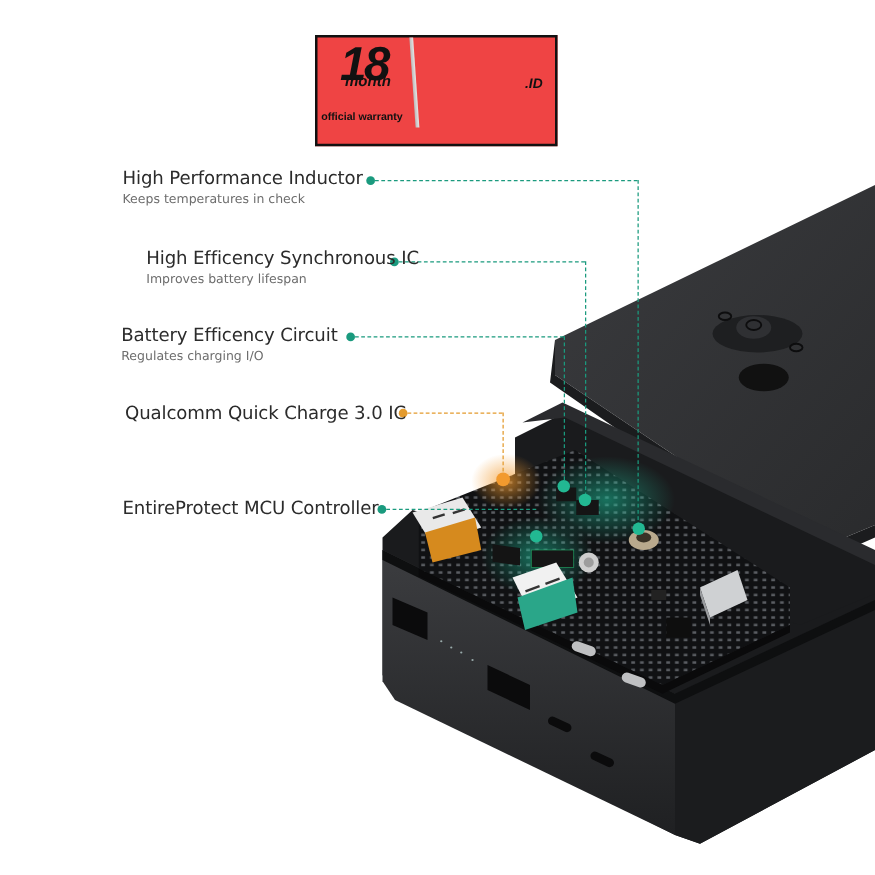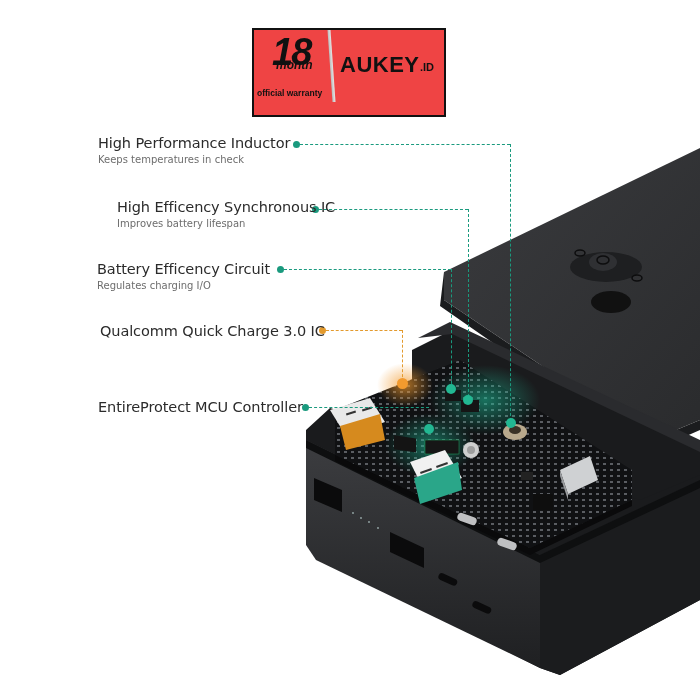--- a/index.html
+++ b/index.html
@@ -28,21 +28,21 @@
     .badge .warranty {
       position: absolute; left: 3px; top: 58px; font-family: "Liberation Sans", sans-serif;
       font-weight: bold; font-size: 8.5px; color: #111; white-space: nowrap;
     }
     .badge .brand {
       position: absolute; left: 86px; top: 22px; font-family: "Liberation Sans", sans-serif;
       font-weight: bold; font-size: 22px; color: #111; letter-spacing: 0.5px;
     }
     .badge .brand-suffix {
       position: absolute; left: 166px; top: 31px; font-family: "Liberation Sans", sans-serif;
-      font-weight: bold; font-size: 11px; color: #111;
+      font-weight: bold; font-size: 11px; color: #111; font-style: italic;
     }
 
     
     .feature { position: absolute; }
     .feature .title {
       font-family: "DejaVu Sans", sans-serif; font-size: 14.5px; color: #2b2b2b;
       white-space: nowrap; letter-spacing: -0.1px; line-height: 18px; text-align: right;
     }
     .feature .desc {
       font-family: "DejaVu Sans", sans-serif; font-size: 10px; color: #6d6d6d;
@@ -185,21 +185,20 @@
   <div class="dot" style="left:424px;top:424px;width:10px;height:10px;background:#22b892;"></div>
 </div>
 
 <div class="badge">
   <div class="left">
     <span class="num">18</span>
     <span class="month">month</span>
     <span class="warranty">official warranty</span>
   </div>
   <div class="divider"></div>
-  <span class="brand">AUKEY</span>
   <span class="brand-suffix">.ID</span>
 </div>
 
 <div class="feature" style="left:98px;top:134px;">
   <div class="title">High Performance Inductor</div>
   <div class="desc">Keeps temperatures in check</div>
 </div>
 
 <div class="feature" style="left:98px;top:198px;margin-left:19px;">
   <div class="title">High Efficency Synchronous IC</div>

